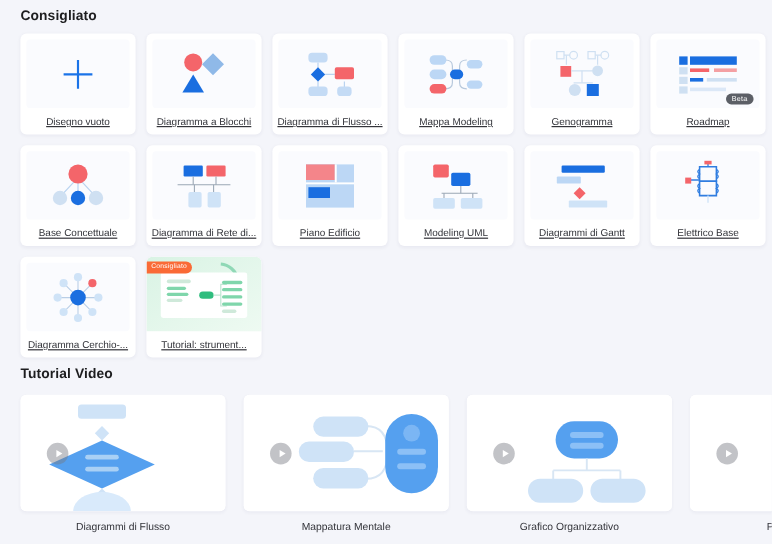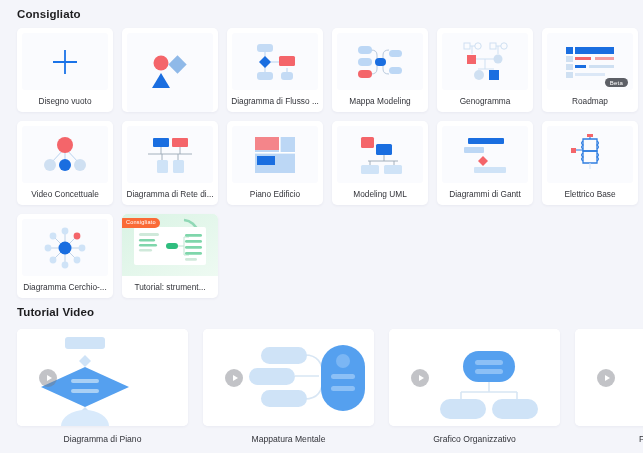--- a/index.html
+++ b/index.html
@@ -47,20 +47,21 @@
     position: relative;
     overflow: hidden;
   }
   .tpl-label {
     height: 22px;
     display: flex; align-items: center; justify-content: center;
     font-size: 8.3px;
     color: #33343a;
     white-space: nowrap;
     padding: 0 3px;
+    text-decoration: underline;
   }
   .badge {
     position: absolute;
     font-size: 6px;
     color: #fff;
     border-radius: 7px;
     padding: 1.5px 5px;
     line-height: 1;
     letter-spacing: .2px;
   }
@@ -126,20 +127,21 @@
     <div class="tpl-card">
       <div class="tpl-thumb">
         <span>
           <svg width="46" height="38" viewBox="0 0 46 38">
             <circle cx="14" cy="9" r="7.5" fill="#f4656a"></circle>
             <rect x="24" y="4" width="13" height="13" fill="#8fb9e8" transform="rotate(45 30.5 10.5)"></rect>
             <polygon points="14,19 23,34 5,34" fill="#1a6ee0"></polygon>
           </svg>
         </span>
       </div>
+      <div class="tpl-label">Diagramma a Blocchi</div>
     </div>
 
     <div class="tpl-card">
       <div class="tpl-thumb">
         <span>
           <svg width="52" height="42" viewBox="0 0 52 42">
             <line x1="16" y1="11" x2="16" y2="17" stroke="#b9d3f0" stroke-width="1"></line>
             <line x1="16" y1="26" x2="16" y2="32" stroke="#b9d3f0" stroke-width="1"></line>
             <line x1="22" y1="21" x2="30" y2="21" stroke="#b9d3f0" stroke-width="1"></line>
             <line x1="38" y1="27" x2="38" y2="32" stroke="#b9d3f0" stroke-width="1"></line>
@@ -225,21 +227,21 @@
             <line x1="26" y1="12" x2="12" y2="27" stroke="#b9d3f0" stroke-width="1"></line>
             <line x1="26" y1="12" x2="26" y2="27" stroke="#b9d3f0" stroke-width="1"></line>
             <line x1="26" y1="12" x2="40" y2="27" stroke="#b9d3f0" stroke-width="1"></line>
             <circle cx="26" cy="9" r="8" fill="#f4656a"></circle>
             <circle cx="11" cy="29" r="6" fill="#cfe0f2"></circle>
             <circle cx="26" cy="29" r="6" fill="#1a6ee0"></circle>
             <circle cx="41" cy="29" r="6" fill="#cfe0f2"></circle>
           </svg>
         </span>
       </div>
-      <div class="tpl-label">Video Concettuale</div>
+      <div class="tpl-label">Base Concettuale</div>
     </div>
 
     <div class="tpl-card">
       <div class="tpl-thumb">
         <span>
           <svg width="52" height="40" viewBox="0 0 52 40">
             <rect x="9" y="3" width="16" height="9" rx="1" fill="#1a6ee0"></rect>
             <rect x="28" y="3" width="16" height="9" rx="1" fill="#f4656a"></rect>
             <line x1="17" y1="12" x2="17" y2="19" stroke="#9aa7b5" stroke-width=".9"></line>
             <line x1="36" y1="12" x2="36" y2="19" stroke="#9aa7b5" stroke-width=".9"></line>
@@ -395,21 +397,21 @@
           <rect x="48" y="8" width="40" height="12" rx="3" fill="#cfe3f7"></rect>
           <polygon points="68,26 74,32 68,38 62,32" fill="#cfe3f7"></polygon>
           <polygon points="68,38 112,58 68,78 24,58" fill="#55a0ef"></polygon>
           <rect x="54" y="50" width="28" height="4" rx="2" fill="#a9d0f5"></rect>
           <rect x="54" y="60" width="28" height="4" rx="2" fill="#a9d0f5"></rect>
           <polygon points="68,78 74,84 68,90 62,84" fill="#cfe3f7"></polygon>
           <path d="M44 97 a24 16 0 0 1 48 0 z" fill="#d9eafb"></path>
         </svg>
         <span class="play"></span>
       </div>
-      <div class="vid-label">Diagramma di Piano</div>
+      <div class="vid-label">Diagrammi di Flusso</div>
     </div>
 
     <div class="vid-card">
       <div class="vid-thumb">
         <svg width="171" height="97" viewBox="0 0 171 97">
           <rect x="0" y="0" width="171" height="97" fill="#ffffff"></rect>
           <path d="M102 26 q18 0 18 22 M92 47 q18 0 24 0 M102 70 q18 0 18 -22" fill="none" stroke="#d8e6f4" stroke-width="1.6"></path>
           <rect x="58" y="18" width="46" height="17" rx="8.5" fill="#cfe3f7"></rect>
           <rect x="46" y="39" width="46" height="17" rx="8.5" fill="#cfe3f7"></rect>
           <rect x="58" y="61" width="46" height="17" rx="8.5" fill="#cfe3f7"></rect>

